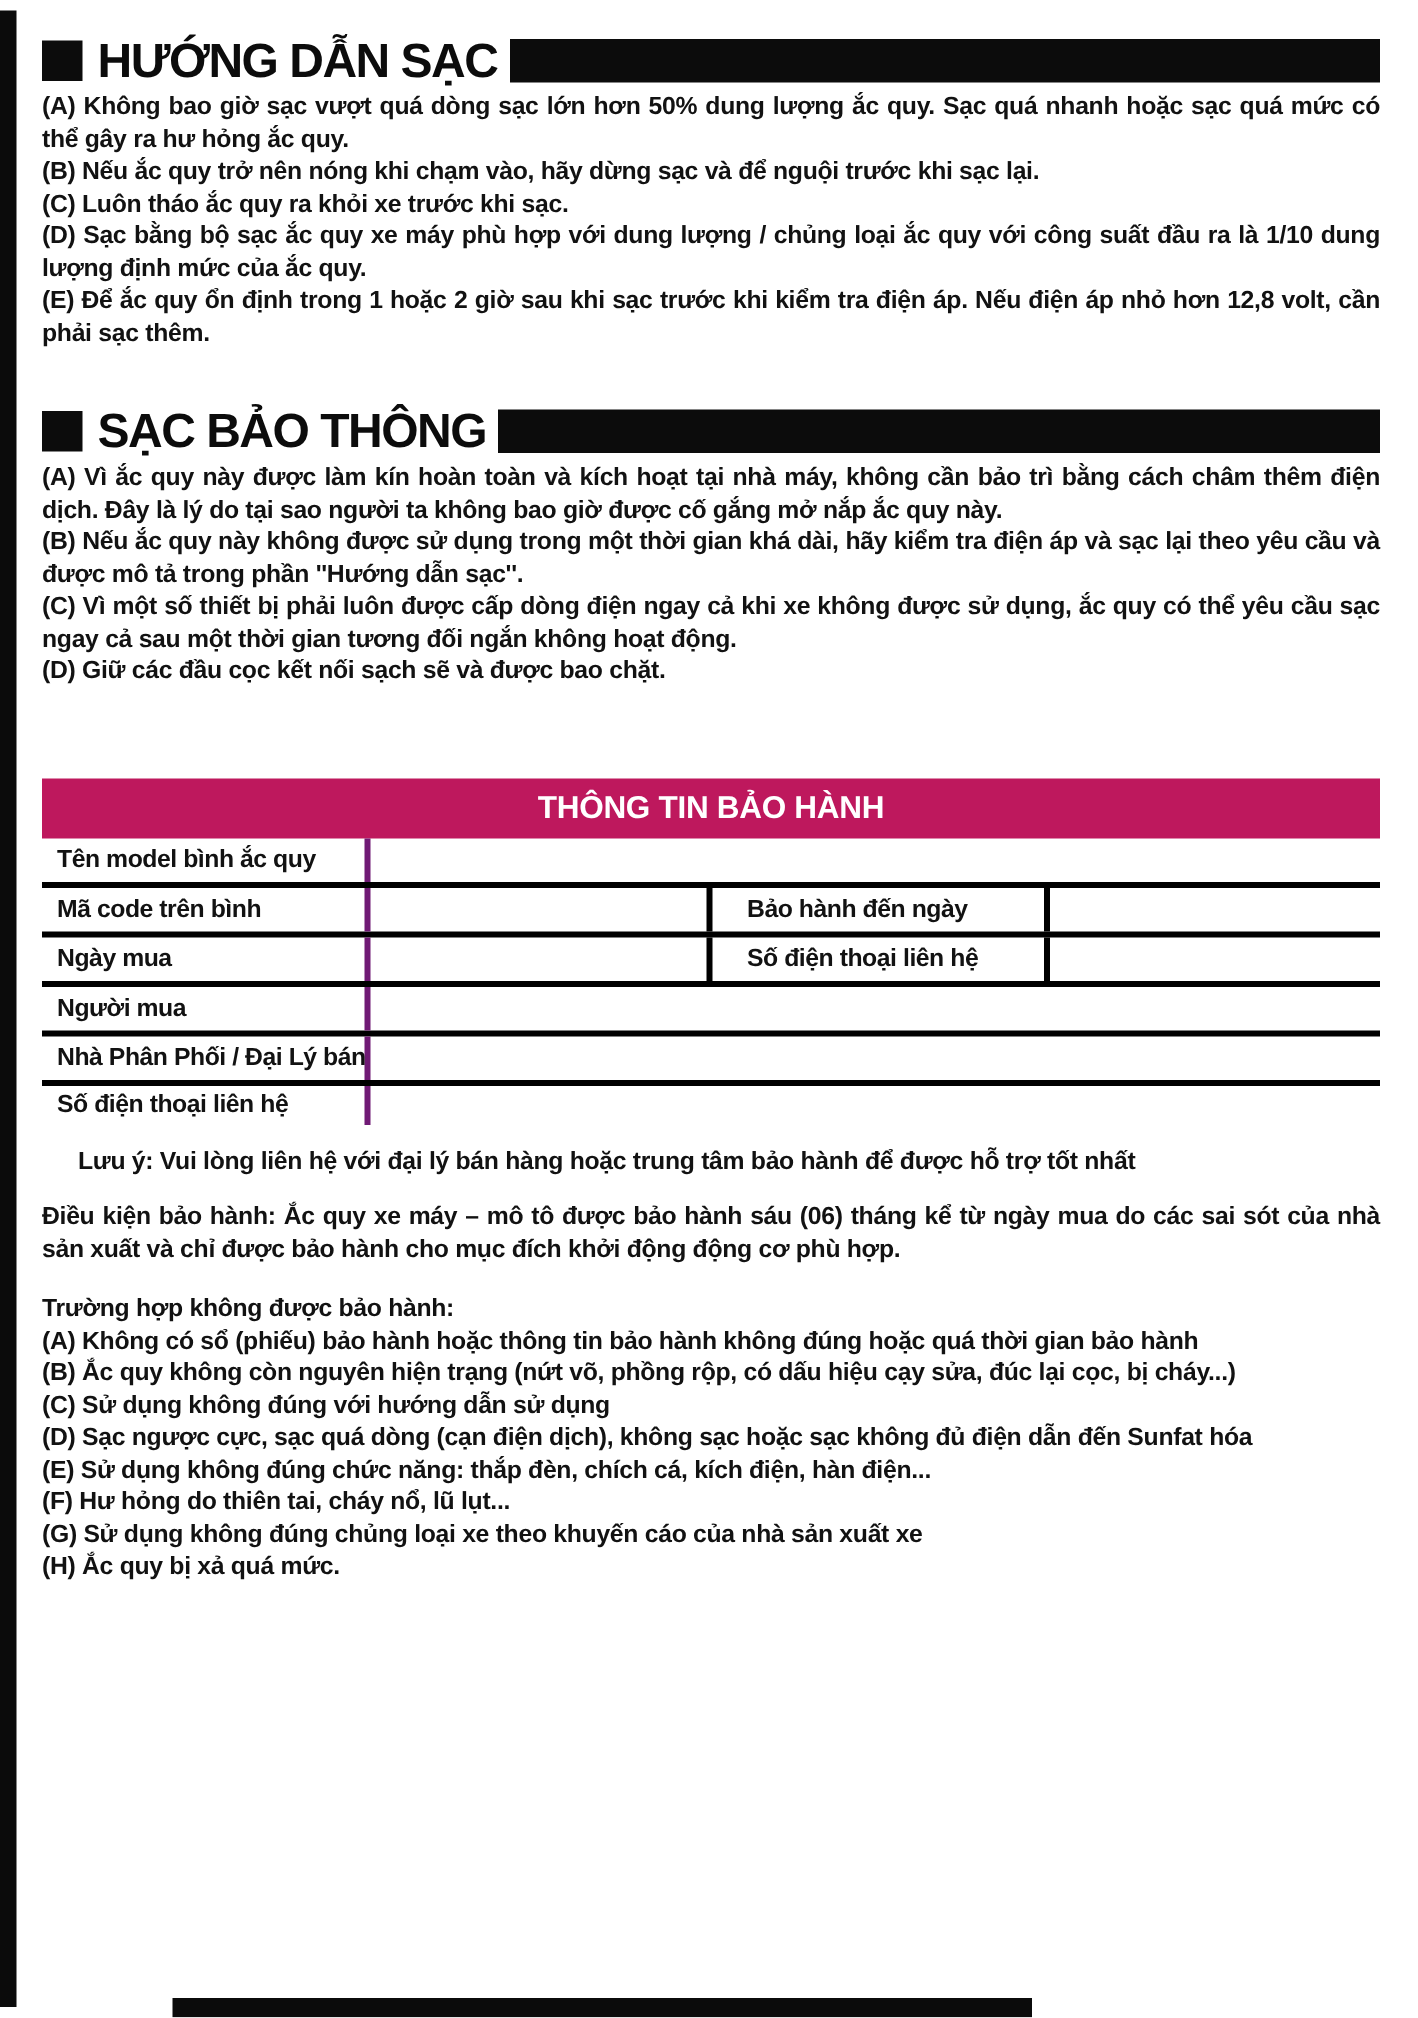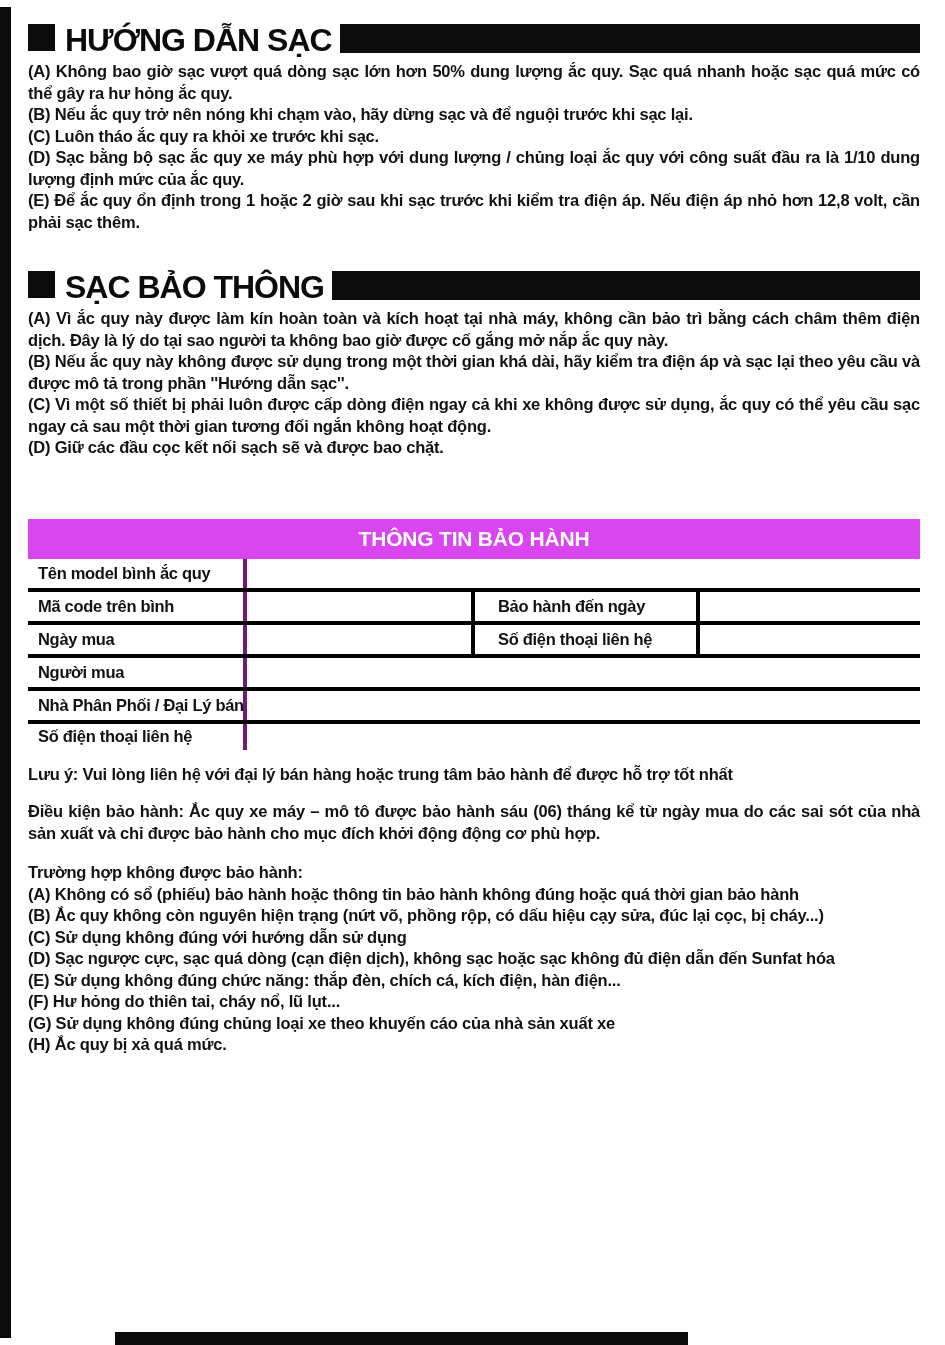--- a/index.html
+++ b/index.html
@@ -12,21 +12,21 @@
     overflow:hidden;
   }
   .left-bar{
     position:absolute;left:0;top:7px;width:11px;height:1331px;background:#0b0b0b;
   }
   .bottom-bar{
     position:absolute;left:115px;bottom:0;width:573px;height:13px;background:#0b0b0b;
   }
   .content{padding:0 25px 0 28px;}
   
-  .sec-header{display:flex;height:32px;margin-top:24px;}
+  .sec-header{display:flex;align-items:center;height:32px;margin-top:24px;}
   .sec-header .sq{width:27px;height:27px;background:#0c0c0c;flex:0 0 auto;}
   .sec-header h1{
     margin:0 8px 0 10px;font-size:32px;line-height:32px;font-weight:bold;
     letter-spacing:-1px;white-space:nowrap;color:#0c0c0c;
   }
   .sec-header .hbar{flex:1;height:29px;background:#0c0c0c;}
   .sec-header.second{margin-top:38px;}
   
   .paras{margin-top:5px;}
   .paras p, p.note, .exclusions p{
@@ -48,21 +48,21 @@
     white-space:nowrap;color:#121212;
   }
   .wt-value1{width:228px;flex:0 0 auto;border-right:4px solid #000;}
   .wt-label2{
     width:225px;flex:0 0 auto;border-right:4px solid #000;
     padding-left:23px;font-weight:bold;font-size:16.5px;letter-spacing:-0.3px;
     white-space:nowrap;color:#121212;
   }
   .wt-fill{flex:1;}
   
-  p.note-support{margin-top:14px;}
+  p.note-support{margin-top:14px;margin-left:24px;}
   p.note-conditions{margin-top:16px;}
   p.exclusions-intro{margin-top:18px;}
 </style>
 </head>
 <body>
 
 <div class="page">
   <div class="left-bar"></div>
 
   <div class="content">
@@ -86,21 +86,21 @@
       <span class="hbar"></span>
     </div>
     <div class="paras">
       <p>(A) Vì ắc quy này được làm kín hoàn toàn và kích hoạt tại nhà máy, không cần bảo trì bằng cách châm thêm điện dịch.  Đây là lý do tại sao người ta không bao giờ được cố gắng mở nắp ắc quy này.</p>
       <p>(B) Nếu ắc quy này không được sử dụng trong một thời gian khá dài, hãy kiểm tra điện áp và sạc lại theo yêu cầu và được mô tả trong phần ''Hướng dẫn sạc''.</p>
       <p>(C) Vì một số thiết bị phải luôn được cấp dòng điện ngay cả khi xe không được sử dụng, ắc quy có thể yêu cầu sạc ngay cả sau một thời gian tương đối ngắn không hoạt động.</p>
       <p>(D) Giữ các đầu cọc kết nối sạch sẽ và được bao chặt.</p>
     </div>
 
     <div class="wtable">
-      <div class="wt-header" style="background: #d946ef;">THÔNG TIN BẢO HÀNH</div>
+      <div class="wt-header" style="background: #be185d;">THÔNG TIN BẢO HÀNH</div>
 
       <div class="wt-row">
         <div class="wt-cell wt-label">Tên model bình ắc quy</div>
         <div class="wt-cell wt-fill"></div>
       </div>
 
       <div class="wt-row">
         <div class="wt-cell wt-label">Mã code trên bình</div>
         <div class="wt-cell wt-value1"></div>
         <div class="wt-cell wt-label2">Bảo hành đến ngày</div>

